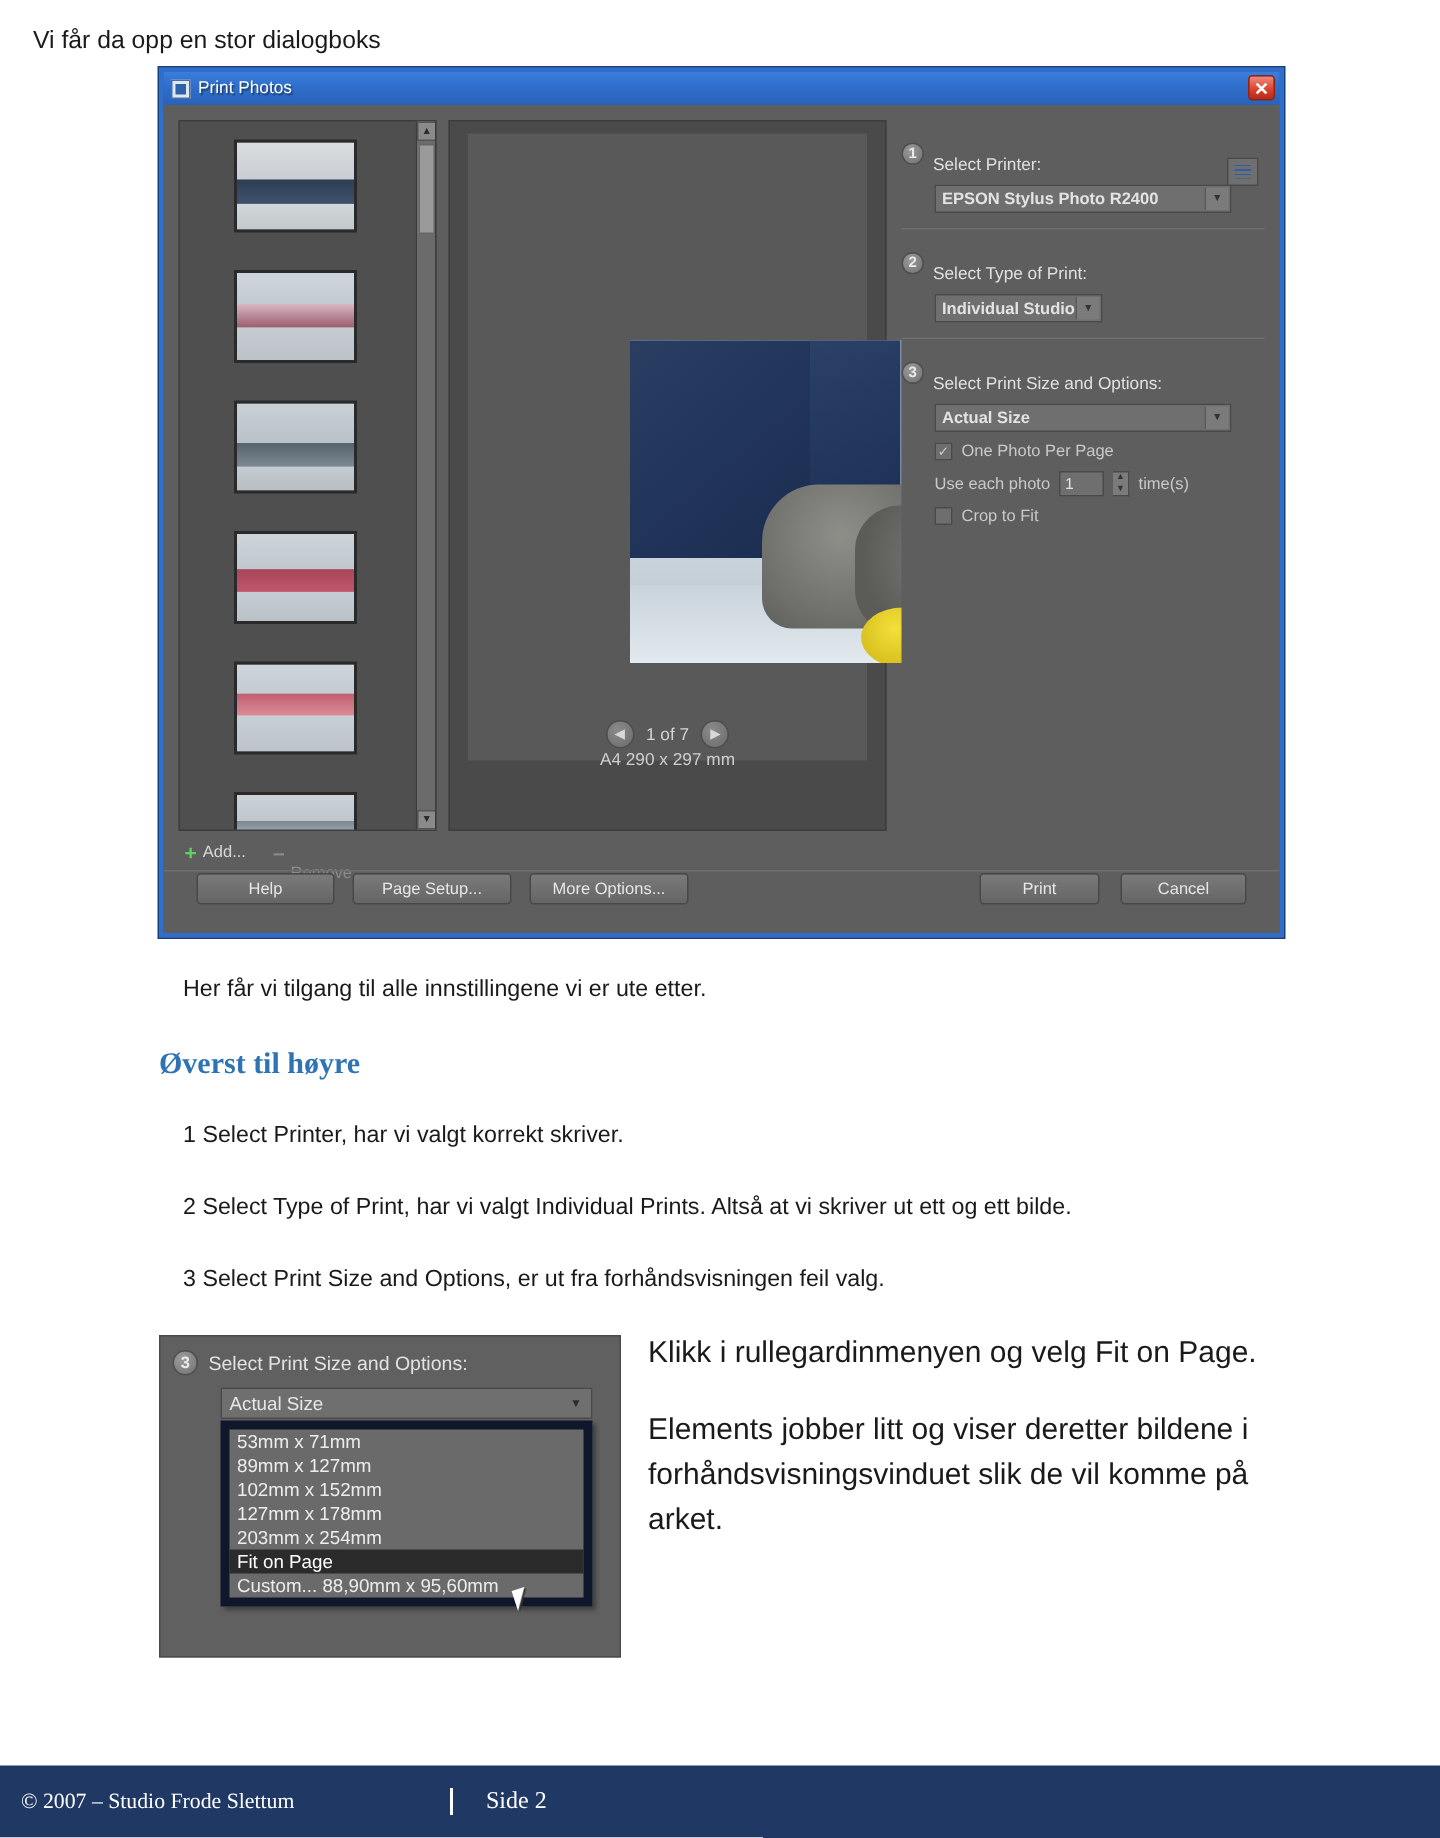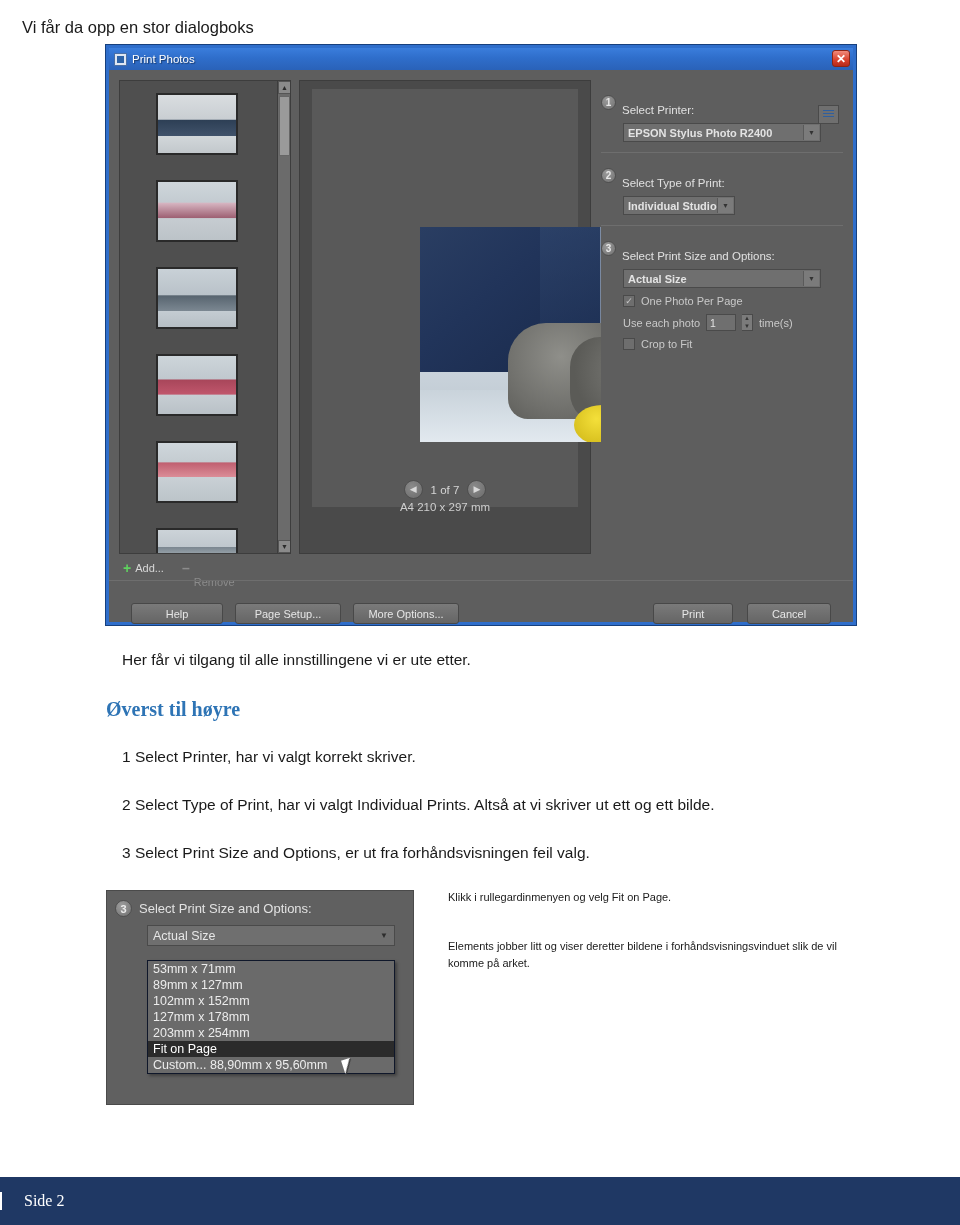--- a/index.html
+++ b/index.html
@@ -240,21 +240,21 @@
   .spin-arrows { width: 11px; height: 17px; background: #7b7b7b; border: 1px solid #4a4a4a;
     border-left: none; display:flex; flex-direction:column; }
   .spin-arrows i { flex:1; font-size:6px; color:#333; text-align:center; line-height:7px; font-style:normal;}
 
   
   .dlg-buttons {
     position: absolute; left: 0; right: 0; bottom: 0; height: 42px;
     border-top: 1px solid #6e6e6e;
   }
   .btn {
-    position: absolute; top: 22px; height: 21px;
+    position: absolute; top: 1px; height: 21px;
     background: linear-gradient(to bottom,#7a7a7a,#656565);
     border: 1px solid #484848; border-radius: 3px;
     color: #e6e6e6; font-size: 11px;
     display: flex; align-items: center; justify-content: center;
   }
   .b-help { left: 22px; width: 92px; }
   .b-pagesetup { left: 126px; width: 106px; }
   .b-moreopt { left: 244px; width: 106px; }
   .b-print { right: 120px; width: 80px; }
   .b-cancel { right: 22px; width: 84px; }
@@ -283,36 +283,36 @@
   .ds-title { color: #e2e2e2; font-size: 13px; }
   .ds-combo {
     margin: 8px 0 0 40px; width: 248px; height: 21px;
     background: #6f6f6f; border: 1px solid #4a4a4a;
     color: #e6e6e6; font-size: 12.5px; display:flex; align-items:center; padding-left:5px;
     position: relative;
   }
   .ds-combo .cap { position:absolute; right:2px; top:2px; bottom:2px; width:16px;
     display:flex;align-items:center;justify-content:center;font-size:8px;color:#2d2d2d;}
   .ds-list {
-    margin: 14px 0 0 40px; width: 248px;
-    background: #6a6a6a; border: 1px solid #0f172a;
+    margin: 1px 0 0 40px; width: 248px;
+    background: #6a6a6a; border: 6px solid #0f172a;
     box-shadow: 2px 2px 3px rgba(0,0,0,.35);
   }
   .ds-list .li { font-size: 12.5px; color: #ececec; padding: 1px 0 1px 5px; }
   .ds-list .li.sel { background: #2b2b2b; color: #ffffff; }
   .cursor {
     position: absolute; left: 236px; top: 168px;
     width: 0; height: 0;
     border-left: 9px solid #ffffff;
     border-bottom: 14px solid transparent;
     transform: rotate(-18deg);
     filter: drop-shadow(1px 1px 0 #333);
   }
 
-  .side-note { position: absolute; left: 448px; font-size: 11px; color:#1a1a1a; }
+  .side-note { position: absolute; left: 432px; font-size: 20px; color:#1a1a1a; }
   .sn1 { top: 891px; }
   .sn2 { top: 938px; width: 420px; line-height: 1.5; }
 
   
   .footer {
     position: absolute; left: 0; right: 0; bottom: 0; height: 48px;
     background: #1f3864;
     display: flex; align-items: center;
   }
   .footer .cell { color: #ffffff; font-family: "Liberation Serif", serif; }
@@ -377,21 +377,21 @@
           <span class="layer pf-sleeve2"></span>
           <span class="layer pf-ground"></span>
           <span class="layer pf-glove"></span>
           <span class="layer pf-glove2"></span>
           <span class="layer pf-ball"></span>
         </div>
         <div class="nav">
           <span class="rbtn">◀</span>
           <span>1 of 7</span>
           <span class="rbtn">▶</span>
-          <span class="pagesize">A4 210 x 297 mm</span>
+          <span class="pagesize">A4 290 x 297 mm</span>
         </div>
       </div>
     </div>
 
     <div class="settings">
 
       <div class="sect">
         <div class="sect-head">
           <span class="num">1</span>
           <span class="sect-title">Select Printer:</span>
@@ -483,14 +483,15 @@
     <div class="li sel">Fit on Page</div>
     <div class="li">Custom... 88,90mm x 95,60mm</div>
   </div>
   <div class="cursor"></div>
 </div>
 
 <div class="side-note sn1">Klikk i rullegardinmenyen og velg Fit on Page.</div>
 <div class="side-note sn2">Elements jobber litt og viser deretter bildene i forhåndsvisningsvinduet slik de vil komme på arket.</div>
 
 <div class="footer">
+  <div class="cell f-left">© 2007 – Studio Frode Slettum</div>
   <div class="cell f-right">Side 2</div>
 </div>
 
 </body></html>

